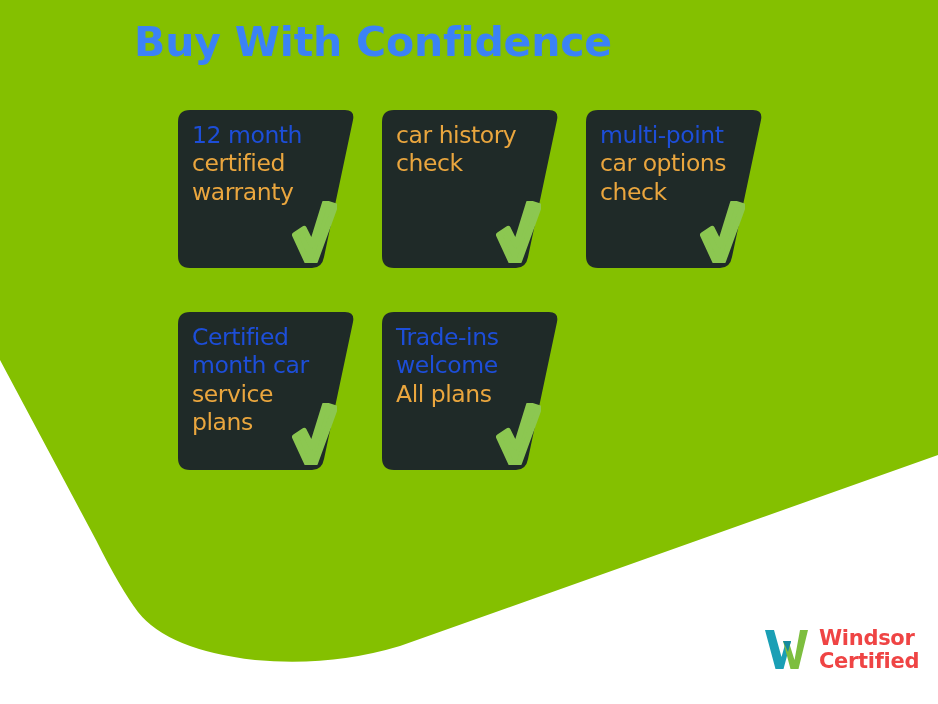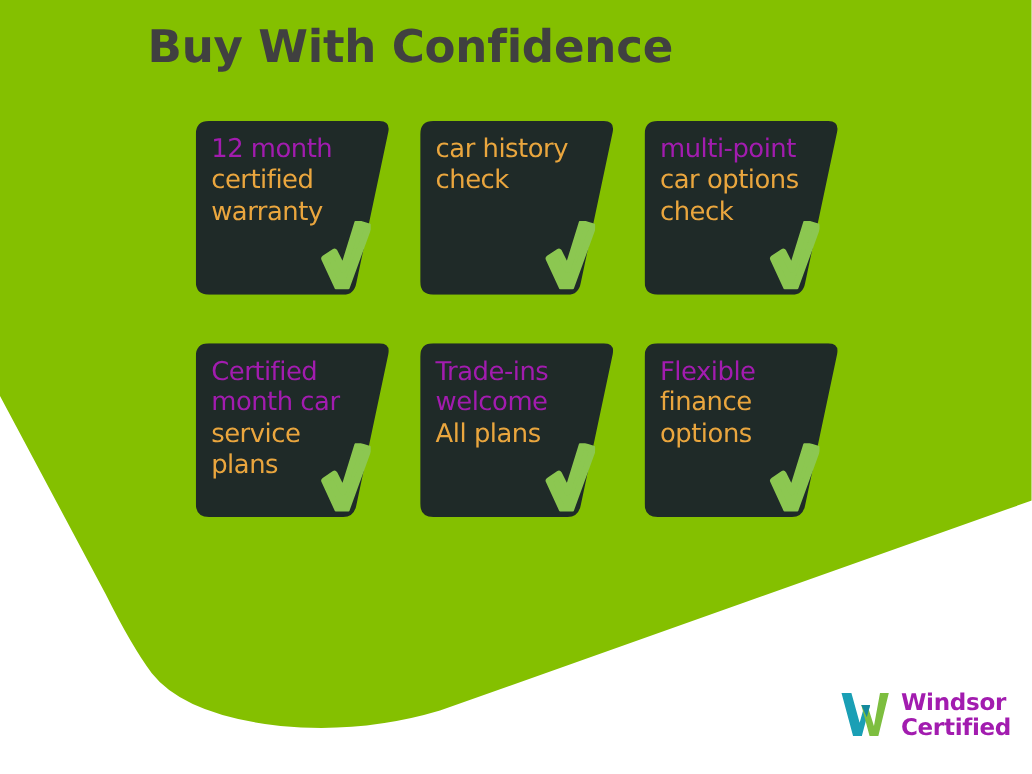--- a/index.html
+++ b/index.html
@@ -34,21 +34,21 @@
   
   .poster-title {
     position: absolute;
     left: 0;
     top: 18px;
     width: 746px;
     text-align: center;
     font-size: 41px;
     font-weight: bold;
     letter-spacing: -0.2px;
-    color: #404040;
+    color: #3b82f6;
     font-family: "DejaVu Sans", sans-serif;
   }
 
   
   .cards {
     position: absolute;
     left: 178px;
     top: 110px;
     width: 590px;
   }
@@ -74,21 +74,21 @@
     left: 14px;
     top: 11px;
     width: 150px;
     font-family: "DejaVu Sans", sans-serif;
     font-size: 23.5px;
     line-height: 1.205;
     font-weight: 500;
     letter-spacing: -0.45px;
     z-index: 2;
   }
-  .line-white { color: #a21caf; display: block; white-space: nowrap; }
+  .line-white { color: #1d4ed8; display: block; white-space: nowrap; }
   .line-amber { color: #eaa63e; display: block; white-space: nowrap; }
 
   .card-check {
     position: absolute;
     right: 18px;
     bottom: 5px;
     width: 46px;
     height: 62px;
     z-index: 2;
   }
@@ -101,21 +101,21 @@
     display: flex;
     align-items: center;
     gap: 9px;
   }
   .logo-mark { width: 48px; height: 45px; flex: none; }
   .logo-words {
     font-family: "DejaVu Sans", sans-serif;
     font-size: 21px;
     font-weight: bold;
     line-height: 1.05;
-    color: #a21caf;
+    color: #ef4444;
     letter-spacing: -0.3px;
   }
   .logo-words span { display: block; }
 </style>
 </head>
 <body>
 
 <div id="poster">
 
   <svg class="green-slab" viewBox="0 0 938 704" preserveAspectRatio="none" aria-hidden="true">
@@ -199,33 +199,20 @@
         <div class="card-text">
           <span class="line-white">Trade-ins</span>
           <span class="line-white">welcome</span>
           <span class="line-amber">All plans</span>
         </div>
         <svg class="card-check" viewBox="0 0 46 62" aria-hidden="true">
           <path d="M4,34 L13,28 L21,44 L34,2 L44,5 L24,60 L16,60 Z" fill="#8cc751" stroke="#8cc751" stroke-width="6" stroke-linejoin="round" stroke-linecap="round"></path>
         </svg>
       </div>
 
-      <div class="card">
-        <svg class="card-shape" viewBox="0 0 177 158" preserveAspectRatio="none" aria-hidden="true">
-          <path d="M12,0 L167,0 Q177,0 175,10 L146,147 Q144,158 134,158 L12,158 Q0,158 0,146 L0,12 Q0,0 12,0 Z" fill="#1f2a28"></path>
-        </svg>
-        <div class="card-text">
-          <span class="line-white">Flexible</span>
-          <span class="line-amber">finance</span>
-          <span class="line-amber">options</span>
-        </div>
-        <svg class="card-check" viewBox="0 0 46 62" aria-hidden="true">
-          <path d="M4,34 L13,28 L21,44 L34,2 L44,5 L24,60 L16,60 Z" fill="#8cc751" stroke="#8cc751" stroke-width="6" stroke-linejoin="round" stroke-linecap="round"></path>
-        </svg>
-      </div>
 
     </div>
   </div>
 
   <div class="logo">
     <svg class="logo-mark" viewBox="0 0 48 45" aria-hidden="true">
       <path d="M3,3 L12,3 L19.5,30 L24,14 L29,14 L21.5,42 L13.5,42 Z" fill="#1a9fb5"></path>
       <path d="M38,3 L46,3 L36.5,42 L28.5,42 L21,14 L26.5,14 L32.5,33 Z" fill="#7dbe3f"></path>
       <path d="M24,14 L29,14 L26,25 L21,14 Z" fill="#158a9e"></path>
     </svg>

